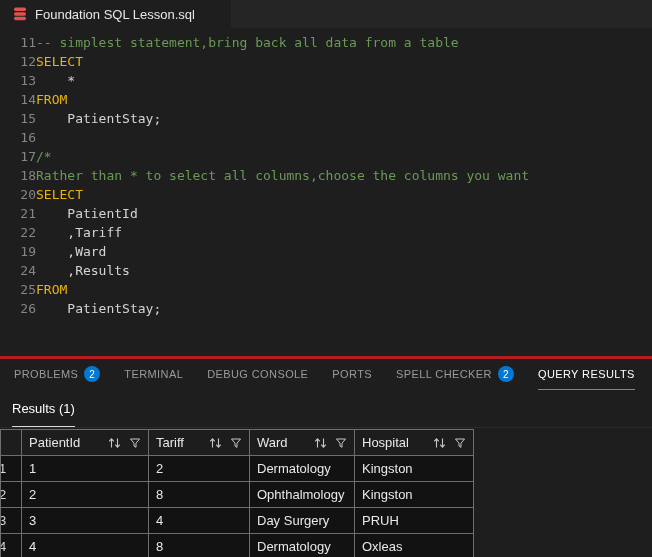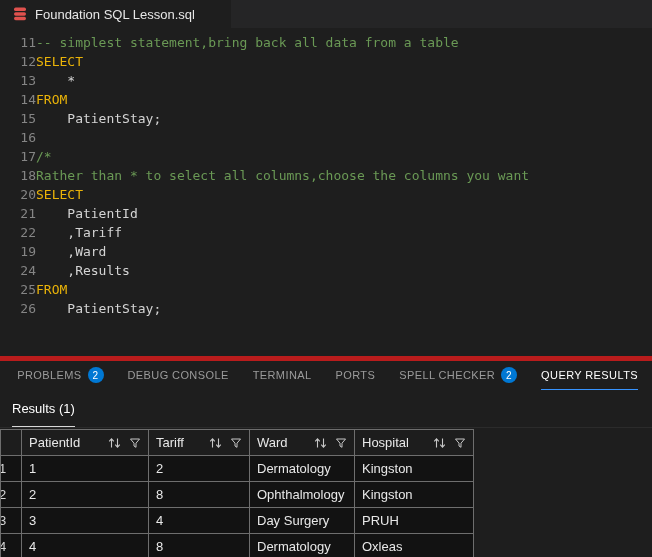--- a/index.html
+++ b/index.html
@@ -20,21 +20,21 @@
   .gut { width:36px; text-align:right; color:#858585; flex:none; user-select:none; }
   .eline.active .gut { color:#c6c6c6; }
   .code { white-space:pre; }
   .comment { color:#6a9955; }
   .keyword { color:#eab308; }
   .plain   { color:#d4d4d4; }
   .cursor { width:2px; background:#cccccc; height:16px; margin-top:1px; display:inline-block; }
 
   
   .panelbar { height:34px; display:flex; align-items:stretch; gap:24px;
-              padding:0 14px; border-top:5px solid #b91c1c;justify-content:flex-end; }
+              padding:0 14px; border-top:3px solid #b91c1c; }
   .ptab { display:flex; align-items:center; gap:6px; color:#9b9b9b; font-size:11px;
           letter-spacing:.4px; border-bottom:1px solid transparent; cursor:pointer; }
   .ptab.active { color:#ffffff; border-bottom-color:#3794ff; }
   .badge { min-width:16px; height:16px; border-radius:8px; background:#0078d4;
            color:#fff; font-size:10px; display:flex; align-items:center;
            justify-content:center; padding:0 4px; }
 
   
   .resultsbar { height:38px; display:flex; align-items:stretch; gap:32px; padding:0 12px;
                 border-bottom:1px solid #2b2b2b; }
@@ -133,24 +133,24 @@
       <span class="code plain">    PatientStay;</span>
     </div>
   </div>
 
 <div class="panelbar" id="panelbar">
     <div class="ptab">
       <span class="plabel">PROBLEMS</span>
       <span class="badge">2</span>
     </div>
     <div class="ptab">
+      <span class="plabel">TERMINAL</span>
+    </div>
+    <div class="ptab">
       <span class="plabel">DEBUG CONSOLE</span>
-    </div>
-    <div class="ptab">
-      <span class="plabel">TERMINAL</span>
     </div>
     <div class="ptab">
       <span class="plabel">PORTS</span>
     </div>
     <div class="ptab">
       <span class="plabel">SPELL CHECKER</span>
       <span class="badge">2</span>
     </div>
     <div class="ptab active">
       <span class="plabel">QUERY RESULTS</span>

